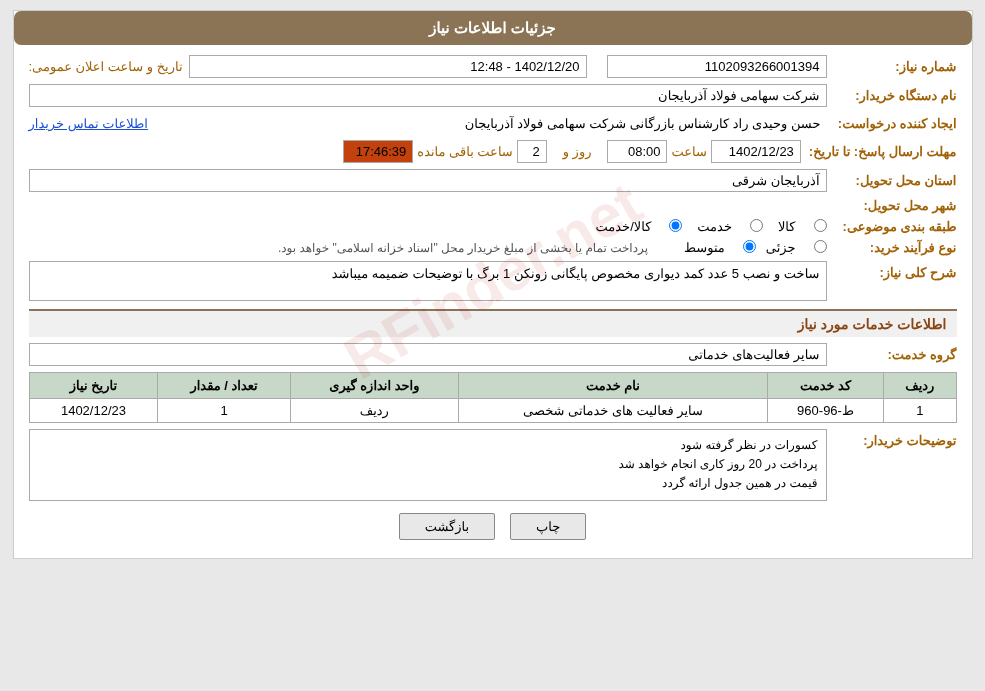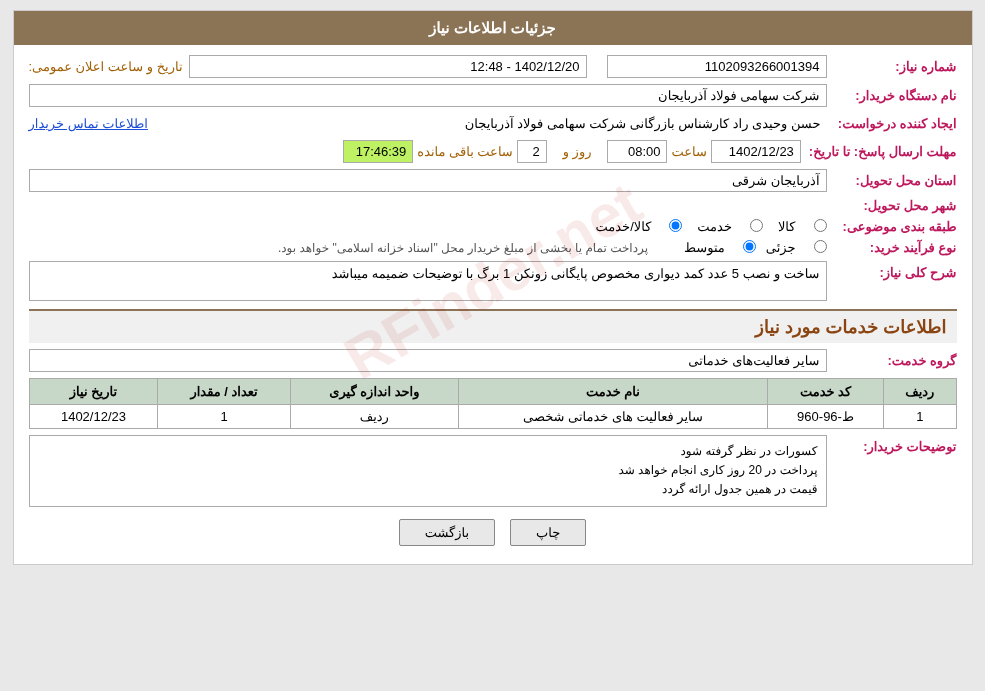--- a/index.html
+++ b/index.html
@@ -19,32 +19,33 @@
       background: #fff;
       border: 1px solid #ccc;
     }
     .header-bar {
       background: #8B7355;
       color: #fff;
       text-align: center;
       padding: 8px 0;
       font-size: 15px;
       font-weight: bold;
+      border-radius: 7px;
     }
     .content {
       padding: 10px 15px;
     }
     .row {
       display: flex;
       align-items: center;
       margin-bottom: 6px;
       flex-wrap: wrap;
     }
     .label {
-      color: #be185d;
+      color: #a16207;
       font-weight: bold;
       min-width: 130px;
       text-align: right;
       padding-left: 8px;
       white-space: nowrap;
     }
     .value-box {
       border: 1px solid #aaa;
       background: #fff;
       padding: 3px 6px;
@@ -67,21 +68,21 @@
       padding: 3px 6px;
       min-height: 22px;
     }
     .section-header {
       background: #f0f0f0;
       border-top: 2px solid #8B7355;
       padding: 5px 10px;
       font-weight: bold;
       color: #8B4513;
       margin: 8px 0 6px 0;
-      font-size: 18px;
+      font-size: 14px;
       text-align: right;
     }
     .link-text {
       color: #1d4ed8;
       text-decoration: underline;
       cursor: pointer;
     }
     .radio-group {
       display: flex;
       gap: 15px;
@@ -197,21 +198,21 @@
     </div>
 
     <div class="row">
       <span class="label">مهلت ارسال پاسخ: تا تاریخ:</span>
       <div class="small-box" style="min-width:90px;">1402/12/23</div>
       <span class="inline-label" style="margin: 0 4px;">ساعت</span>
       <div class="small-box" style="min-width:60px;">08:00</div>
       <span class="inline-label" style="margin: 0 16px;">روز و</span>
       <div class="small-box" style="min-width:30px;">2</div>
       <span class="inline-label" style="margin: 4px 4px;">ساعت باقی مانده</span>
-      <div class="small-box" style="min-width:70px; background:#bef264;">17:46:39</div>
+      <div class="small-box" style="min-width:70px; background:#c2410c;">17:46:39</div>
     </div>
 
     <div class="row">
       <span class="label">استان محل تحویل:</span>
       <div class="value-box" style="flex:1;">آذربایجان شرقی</div>
     </div>
 
     <div class="row">
       <span class="label">شهر محل تحویل:</span>
     </div>

